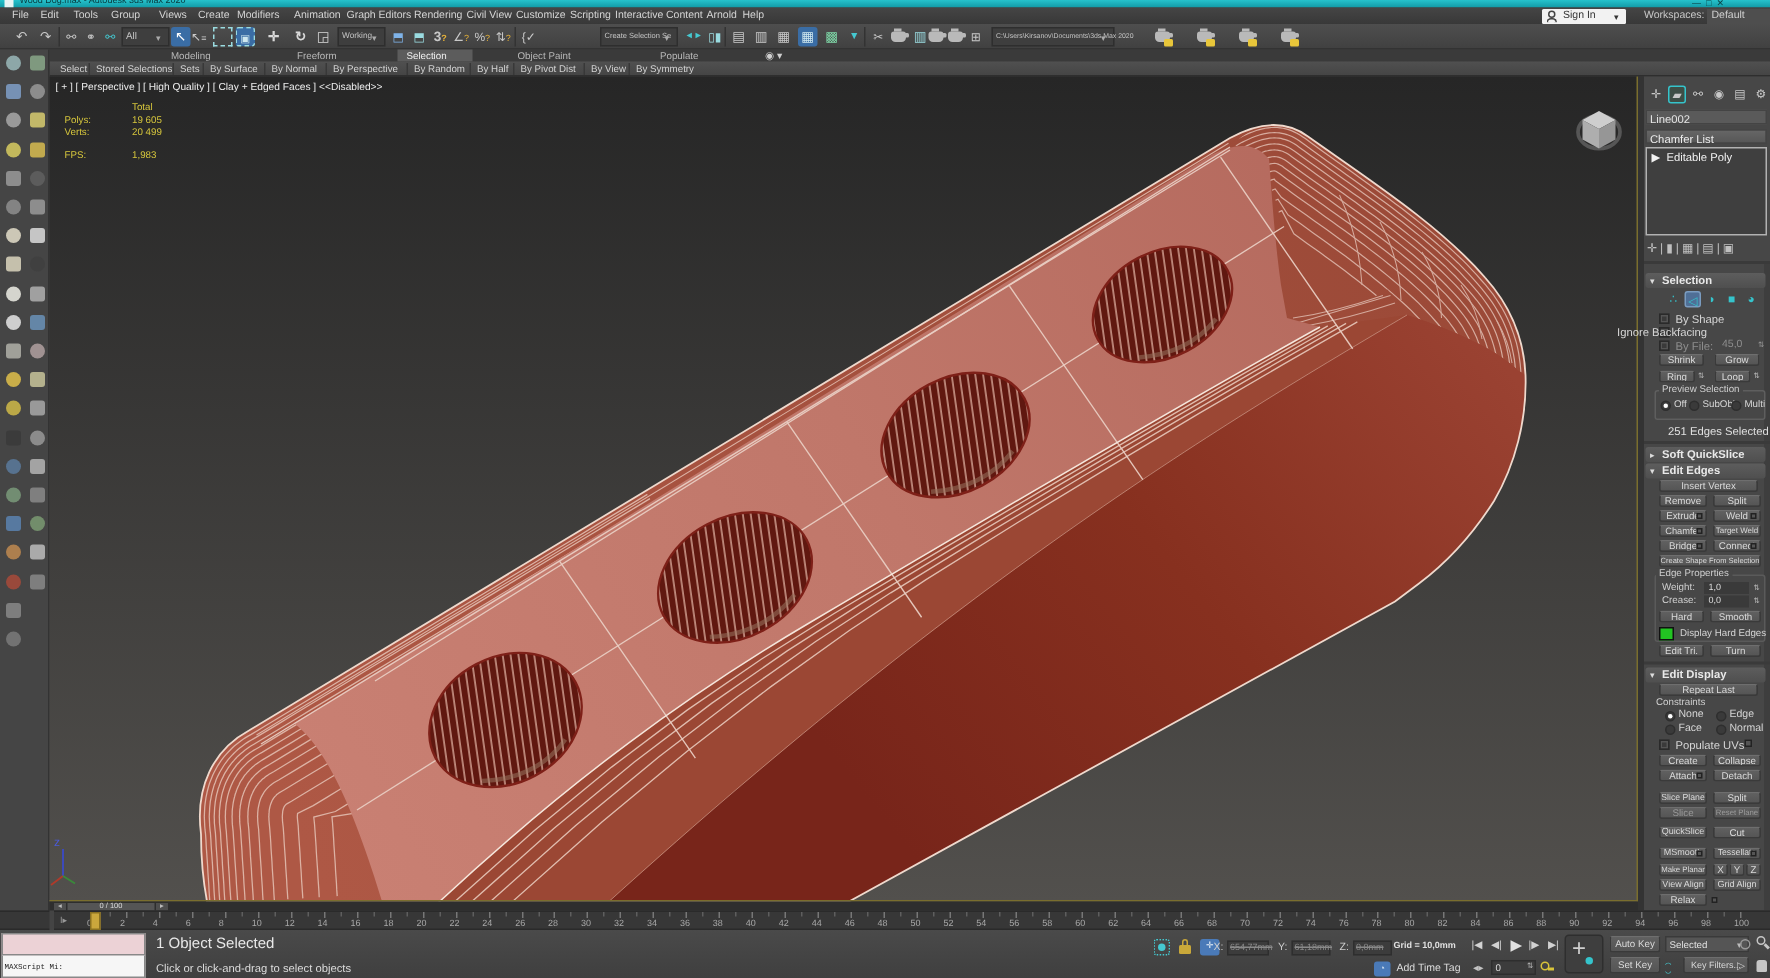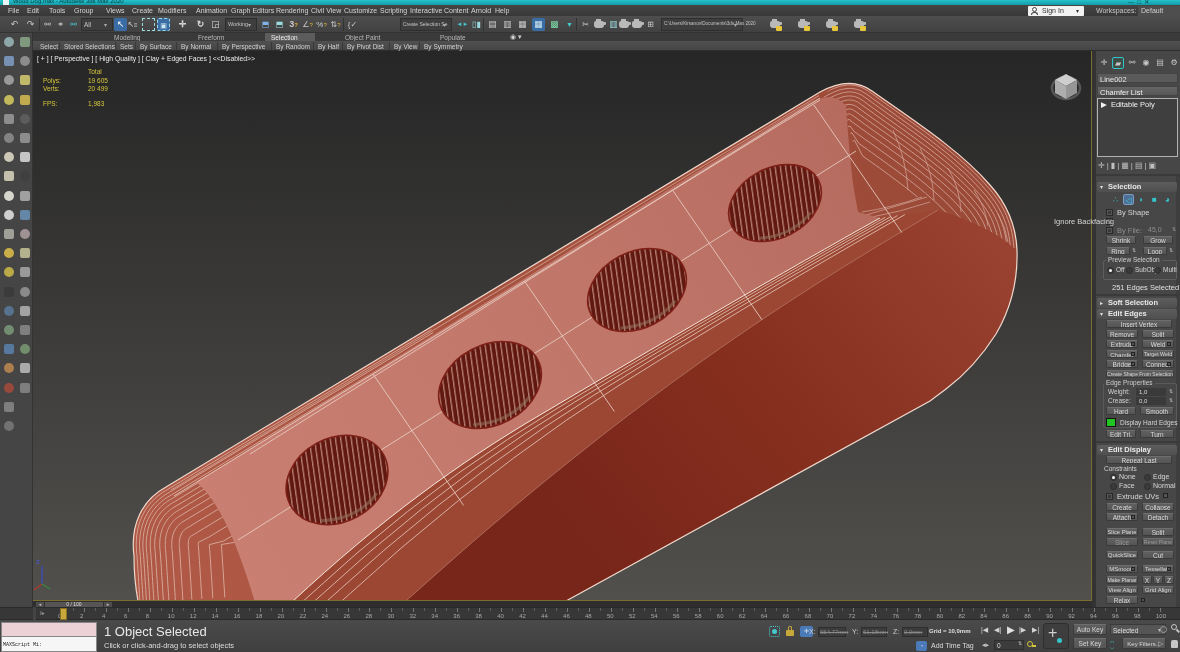--- a/index.html
+++ b/index.html
@@ -350,21 +350,21 @@
 <div class="hdr" style="top:182px">Selection</div>
 <div class="tx" style="left:1100px;top:183px;font-size:6px;color:#ddd">▾</div>
 <div class="ab" style="left:1110px;top:194px;width:11px;height:11px;border-radius:2px;color:#35c4cc;font-size:8px;line-height:11px;text-align:center">∴</div>
 <div class="ab" style="left:1123px;top:194px;width:11px;height:11px;background:#4f6f96;border:1px solid #7a9cc0;border-radius:2px;color:#35c4cc;font-size:8px;line-height:11px;text-align:center">◁</div>
 <div class="ab" style="left:1136px;top:194px;width:11px;height:11px;border-radius:2px;color:#35c4cc;font-size:8px;line-height:11px;text-align:center">◗</div>
 <div class="ab" style="left:1149px;top:194px;width:11px;height:11px;border-radius:2px;color:#35c4cc;font-size:8px;line-height:11px;text-align:center">■</div>
 <div class="ab" style="left:1162px;top:194px;width:11px;height:11px;border-radius:2px;color:#35c4cc;font-size:8px;line-height:11px;text-align:center">◕</div>
 <div class="cb" style="left:1106px;top:209px"></div>
 <div class="cbl" style="left:1117px;top:208px;color:#d6d6d6">By Shape</div>
 <div class="cb" style="left:1106px;top:218px"></div>
-<div class="cbl" style="left:1054px;top:217px;color:#d6d6d6">Ignore Backfacing</div>
+<div class="cbl" style="left:1078px;top:217px;color:#d6d6d6">Ignore Backfacing</div>
 <div class="cb" style="left:1106px;top:227px"></div>
 <div class="cbl" style="left:1117px;top:226px;color:#8e8e8e">By File:</div>
 <div class="tx" style="left:1148px;top:226px;font-size:7px;color:#8e8e8e">45,0</div>
 <div class="tx" style="left:1172px;top:226px;font-size:5px;color:#999">⇅</div>
 <div class="btn" style="left:1106px;top:236px;width:30px;height:8px;font-size:6.5px;line-height:7px;color:#dadada">Shrink</div>
 <div class="btn" style="left:1143px;top:236px;width:30px;height:8px;font-size:6.5px;line-height:7px;color:#dadada">Grow</div>
 <div class="btn" style="left:1106px;top:247px;width:24px;height:8px;font-size:6.5px;line-height:7px;color:#dadada">Ring</div>
 <div class="tx" style="left:1132px;top:247px;font-size:5px;color:#bbb">⇅</div>
 <div class="btn" style="left:1143px;top:247px;width:24px;height:8px;font-size:6.5px;line-height:7px;color:#dadada">Loop</div>
 <div class="tx" style="left:1169px;top:247px;font-size:5px;color:#bbb">⇅</div>
@@ -372,21 +372,21 @@
 <div class="tx" style="left:1106px;top:256px;font-size:6.5px;color:#cfcfcf;background:#474747;padding:0 2px">Preview Selection</div>
 <div class="rad" style="left:1107px;top:267px"></div>
 <div class="ab" style="left:1109px;top:269px;width:3px;height:3px;border-radius:50%;background:#fff"></div>
 <div class="cbl" style="left:1116px;top:266px;font-size:6.5px">Off</div>
 <div class="rad" style="left:1126px;top:267px"></div>
 <div class="cbl" style="left:1135px;top:266px;font-size:6.5px">SubObj</div>
 <div class="rad" style="left:1154px;top:267px"></div>
 <div class="cbl" style="left:1163px;top:266px;font-size:6.5px">Multi</div>
 <div class="tx" style="left:1112px;top:283px;font-size:7.5px;color:#e0e0e0">251 Edges Selected</div>
 <div class="ab" style="left:1096px;top:294px;width:84px;height:2px;background:#3a3a3a"></div>
-<div class="hdr" style="top:298px">Soft Selection</div>
+<div class="hdr" style="top:298px">Soft QuickSlice</div>
 <div class="tx" style="left:1100px;top:299px;font-size:6px;color:#ddd">▸</div>
 <div class="hdr" style="top:309px">Edit Edges</div>
 <div class="tx" style="left:1100px;top:310px;font-size:6px;color:#ddd">▾</div>
 <div class="btn" style="left:1106px;top:320px;width:66px;height:8px;font-size:6.5px;line-height:7px;color:#dadada">Insert Vertex</div>
 <div class="btn" style="left:1106px;top:330px;width:32px;height:8px;font-size:6.5px;line-height:7px;color:#dadada">Remove</div>
 <div class="btn" style="left:1142px;top:330px;width:32px;height:8px;font-size:6.5px;line-height:7px;color:#dadada">Split</div>
 <div class="btn" style="left:1106px;top:340px;width:32px;height:8px;font-size:6.5px;line-height:7px;color:#dadada">Extrude</div>
 <div class="btn" style="left:1142px;top:340px;width:32px;height:8px;font-size:6.5px;line-height:7px;color:#dadada">Weld</div>
 <div class="ab" style="left:1131px;top:342px;width:4px;height:4px;border:1px solid #222;background:#555"></div>
 <div class="ab" style="left:1167px;top:342px;width:4px;height:4px;border:1px solid #222;background:#555"></div>
@@ -422,21 +422,21 @@
 <div class="rad" style="left:1110px;top:474px"></div>
 <div class="ab" style="left:1112px;top:476px;width:3px;height:3px;border-radius:50%;background:#fff"></div>
 <div class="cbl" style="left:1119px;top:473px;font-size:7px">None</div>
 <div class="rad" style="left:1144px;top:474px"></div>
 <div class="cbl" style="left:1153px;top:473px;font-size:7px">Edge</div>
 <div class="rad" style="left:1110px;top:483px"></div>
 <div class="cbl" style="left:1119px;top:482px;font-size:7px">Face</div>
 <div class="rad" style="left:1144px;top:483px"></div>
 <div class="cbl" style="left:1153px;top:482px;font-size:7px">Normal</div>
 <div class="cb" style="left:1106px;top:493px"></div>
-<div class="cbl" style="left:1117px;top:492px;color:#d6d6d6">Extrude UVs</div>
+<div class="cbl" style="left:1117px;top:492px;color:#d6d6d6">Populate UVs</div>
 <div class="ab" style="left:1163px;top:493px;width:5px;height:5px;border:1px solid #222;background:#555"></div>
 <div class="btn" style="left:1106px;top:503px;width:32px;height:8px;font-size:6.5px;line-height:7px;color:#dadada">Create</div>
 <div class="btn" style="left:1142px;top:503px;width:32px;height:8px;font-size:6.5px;line-height:7px;color:#dadada">Collapse</div>
 <div class="btn" style="left:1106px;top:513px;width:32px;height:8px;font-size:6.5px;line-height:7px;color:#dadada">Attach</div>
 <div class="btn" style="left:1142px;top:513px;width:32px;height:8px;font-size:6.5px;line-height:7px;color:#dadada">Detach</div>
 <div class="ab" style="left:1131px;top:515px;width:4px;height:4px;border:1px solid #222;background:#555"></div>
 <div class="btn" style="left:1106px;top:528px;width:32px;height:8px;font-size:5.8px;line-height:7px;color:#dadada">Slice Plane</div>
 <div class="btn" style="left:1142px;top:528px;width:32px;height:8px;font-size:6.5px;line-height:7px;color:#dadada">Split</div>
 <div class="btn" style="left:1106px;top:538px;width:32px;height:8px;font-size:6.5px;line-height:7px;color:#9a9a9a">Slice</div>
 <div class="btn" style="left:1142px;top:538px;width:32px;height:8px;font-size:5.2px;line-height:7px;color:#9a9a9a">Reset Plane</div>
@@ -611,21 +611,21 @@
 <div class="tx" style="left:1134.0px;top:612.5px;font-size:6px;color:#a8a8a8">98</div>
 <div class="ab" style="left:1149.0px;top:608px;width:1px;height:2.5px;background:#5e5e5e"></div>
 <div class="ab" style="left:1160.0px;top:608px;width:1px;height:4px;background:#777"></div>
 <div class="tx" style="left:1156.0px;top:612.5px;font-size:6px;color:#a8a8a8">100</div>
 <div class="ab" style="left:60px;top:607.5px;width:7px;height:12px;background:#caa73c;border:1px solid #8a7120"></div>
 <div class="tx" style="left:40px;top:609px;font-size:6px;color:#999">I▸</div>
 <div class="ab" style="left:0;top:620px;width:1180px;height:32px;background:linear-gradient(#4a4a4a,#3f3f3f)"></div>
 <div class="ab" style="left:1px;top:622px;width:96px;height:15px;background:#ecd2d6;border:1px solid #888"></div>
 <div class="ab" style="left:1px;top:637px;width:96px;height:15px;background:#f6f6f6;border:1px solid #888;border-top:none"></div>
 <div class="tx" style="left:3px;top:642px;font-size:5px;color:#222;font-family:'Liberation Mono',monospace">MAXScript Mi:</div>
-<div class="tx" style="left:104px;top:624px;font-size:13px;color:#e8e8e8">1 Object Selected</div>
+<div class="tx" style="left:104px;top:624px;font-size:10px;color:#e8e8e8">1 Object Selected</div>
 <div class="tx" style="left:104px;top:641px;font-size:7.5px;color:#dcdcdc">Click or click-and-drag to select objects</div>
 <div class="ab" style="left:769px;top:626px;width:11px;height:11px;border:1px dotted #45c8d0;border-radius:2px"></div>
 <div class="ab" style="left:772px;top:629px;width:5px;height:5px;background:#45c8d0;border-radius:50%"></div>
 <div class="ab" style="left:786px;top:630px;width:8px;height:6px;background:#c9a83a;border-radius:1px"></div>
 <div class="ab" style="left:788px;top:626px;width:4px;height:5px;border:1.5px solid #c9a83a;border-bottom:none;border-radius:3px 3px 0 0"></div>
 <div class="ab" style="left:800px;top:626px;width:13px;height:11px;background:#4a7ab8;border-radius:2px;color:#e8f0f8;font-size:6px;line-height:11px;text-align:center">✛</div>
 <div class="tx" style="left:809px;top:628px;font-size:7px;color:#cfcfcf">X:</div>
 <div class="ab" style="left:818px;top:626.5px;width:28px;height:10px;background:#3c3c3c;border:1px solid #2e2e2e"></div>
 <div class="tx" style="left:820px;top:628.5px;font-size:6px;color:#8a8a8a;text-decoration:line-through">654,77mm</div>
 <div class="tx" style="left:852px;top:628px;font-size:7px;color:#cfcfcf">Y:</div>

